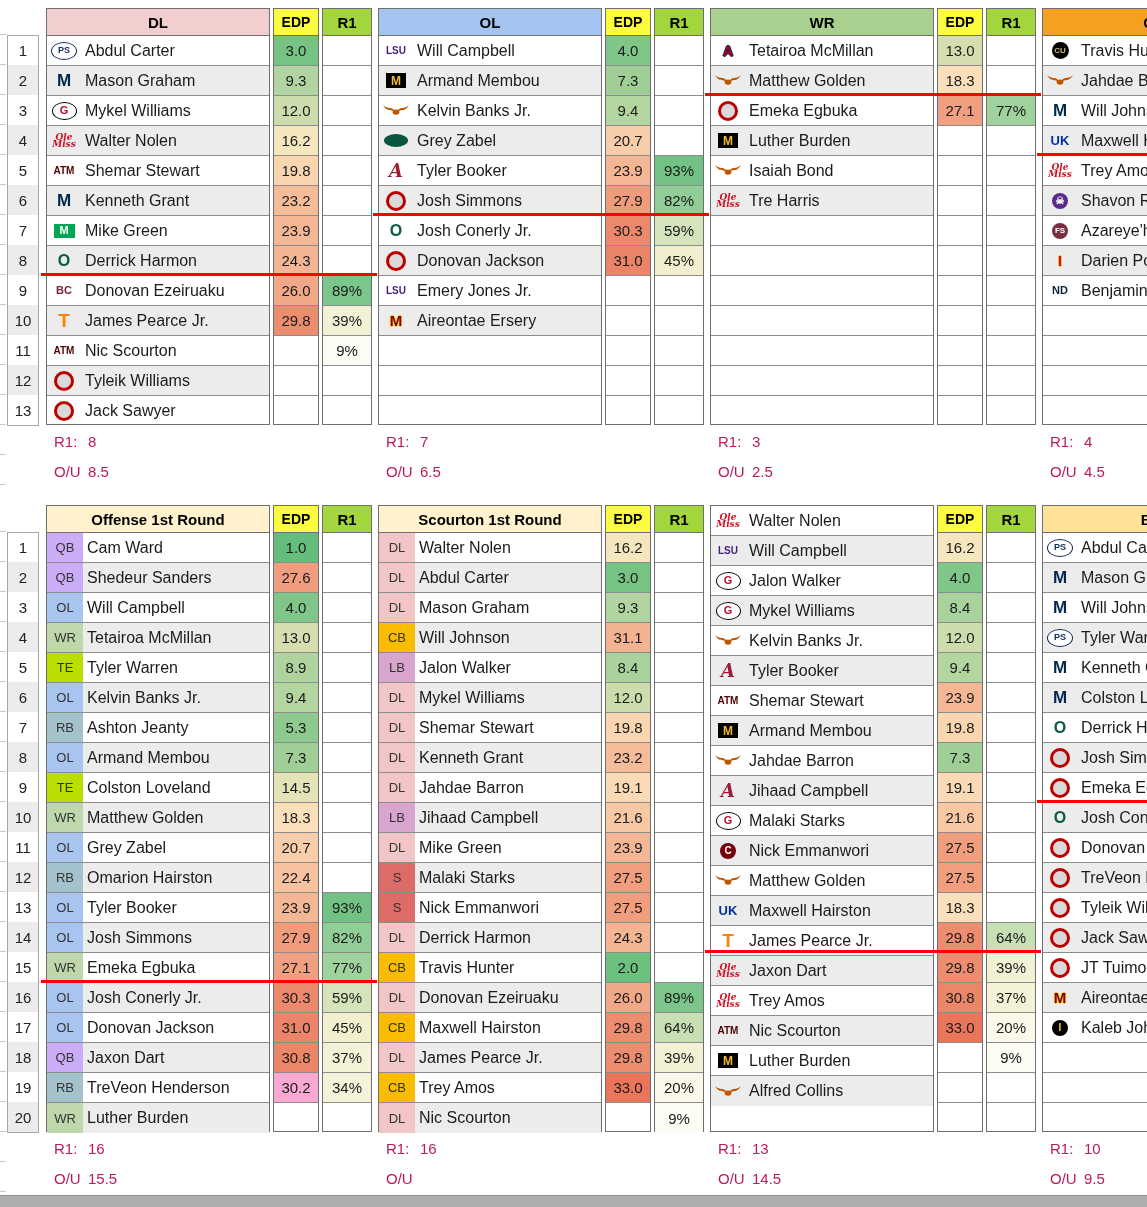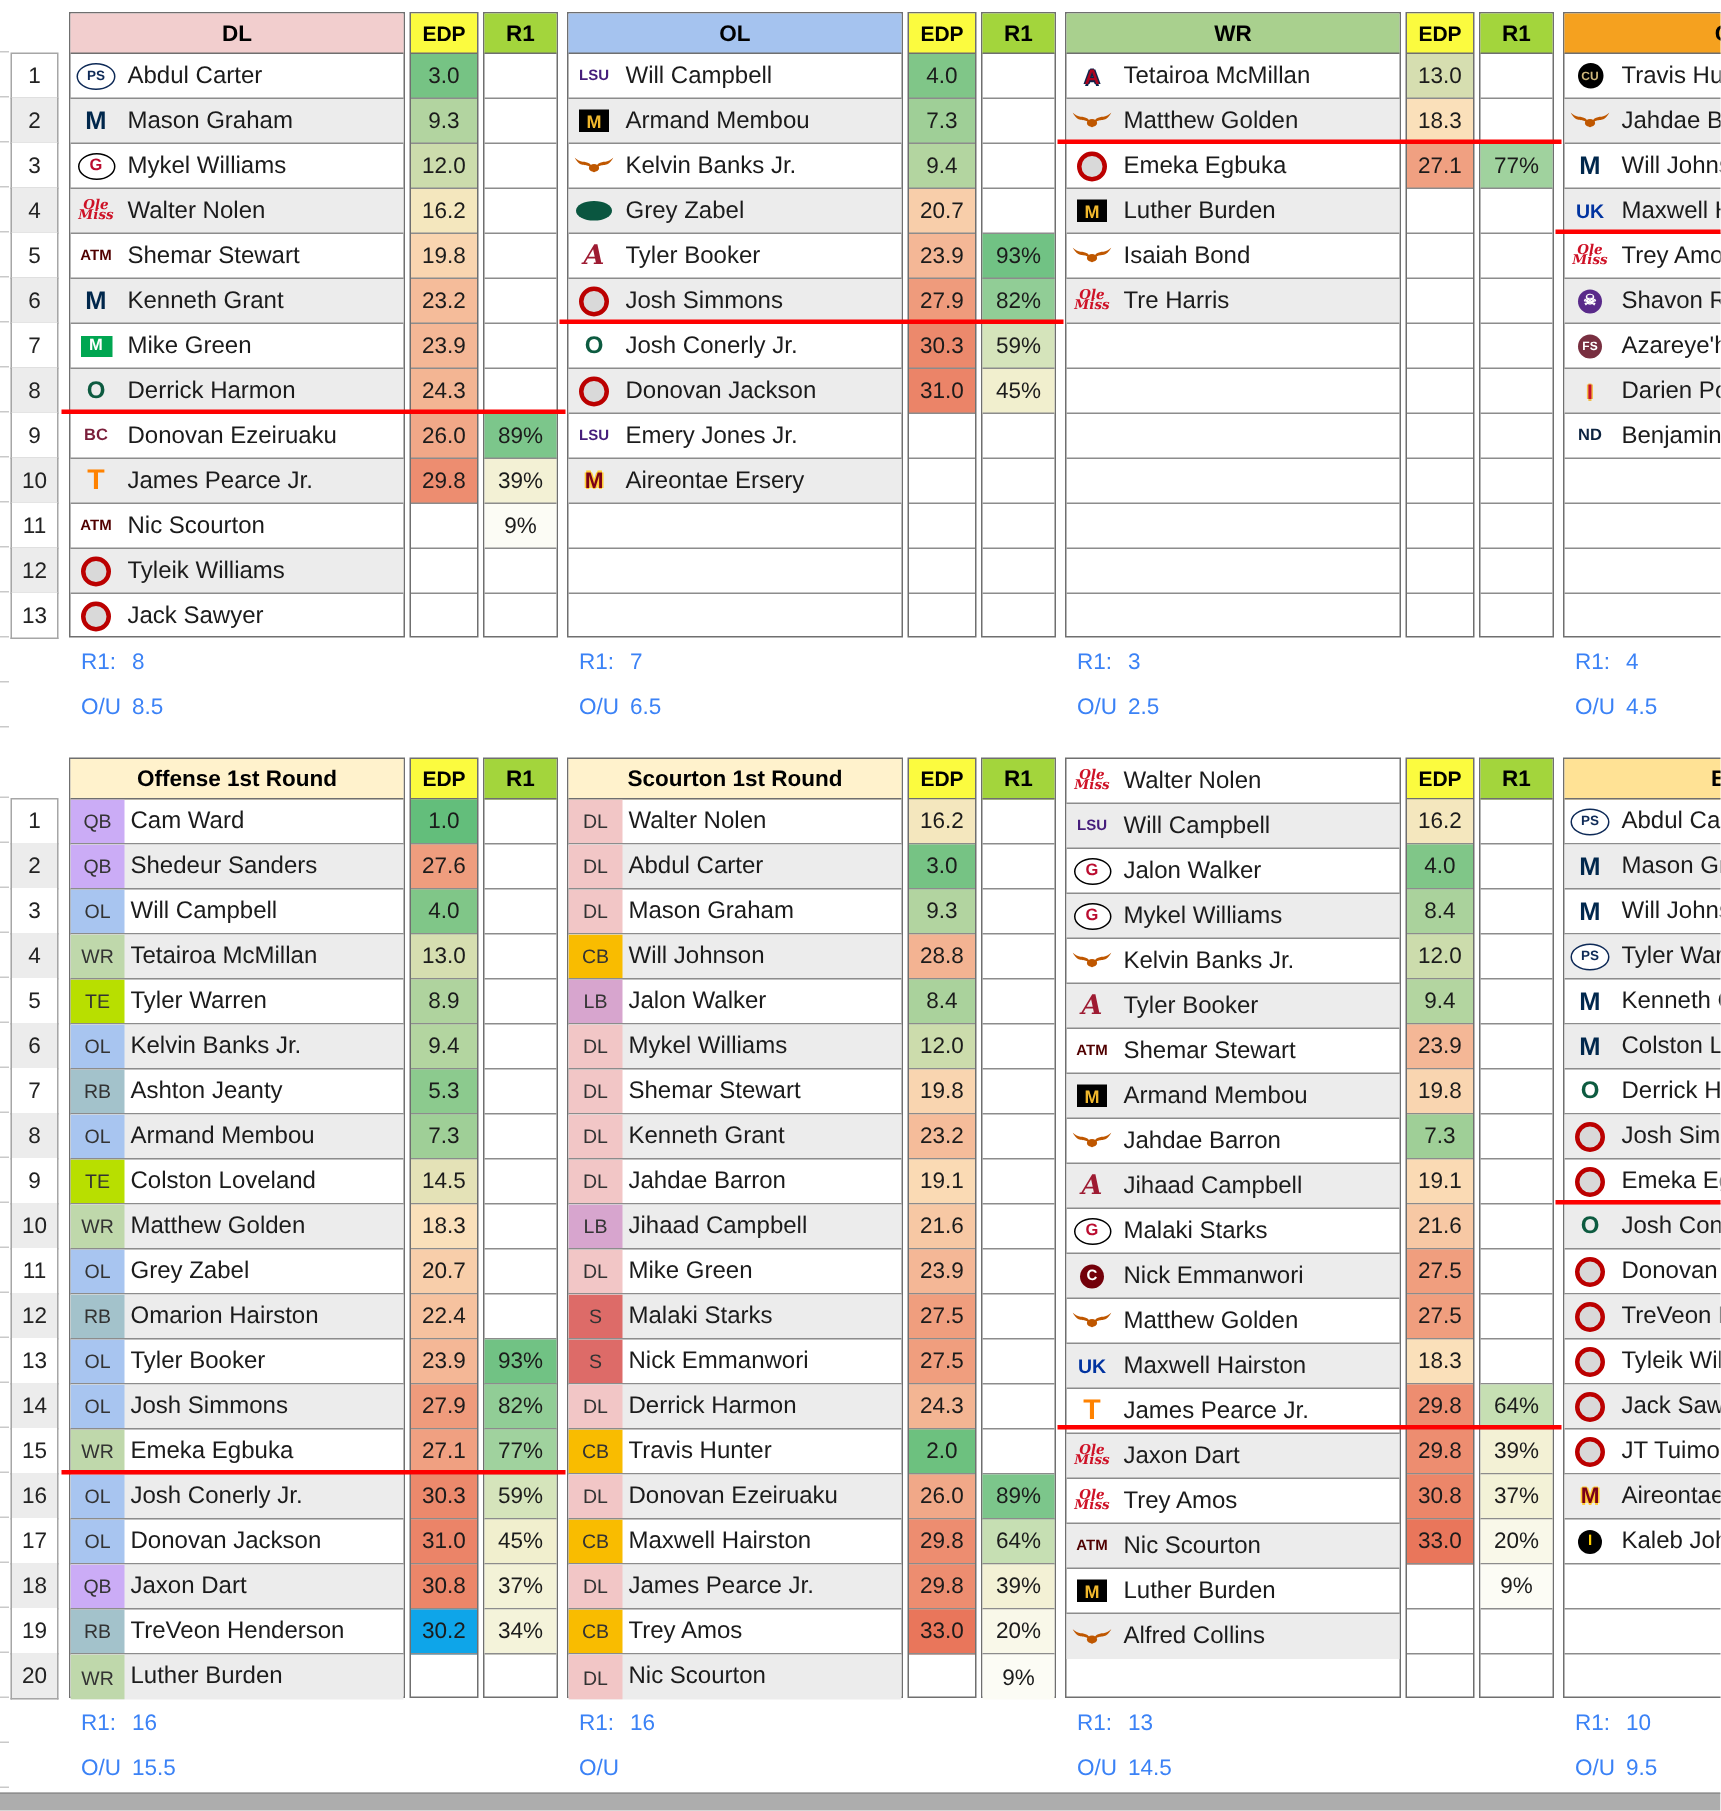--- a/index.html
+++ b/index.html
@@ -18,21 +18,21 @@
   .rulercell{box-sizing:border-box;border:1px solid #a6a6a6;border-top:none;display:flex;
              align-items:center;justify-content:center;font-size:15px;color:#222;background:#fff;}
   .rulertop{border-top:1px solid #a6a6a6;}
   .logo{flex:0 0 34px;height:100%;display:flex;align-items:center;justify-content:center;}
   .lgi{display:flex;align-items:center;justify-content:center;font-weight:bold;line-height:1;}
   .script{font-family:"DejaVu Serif",serif;font-style:italic;}
   .posbadge{flex:0 0 36px;height:100%;display:flex;align-items:center;justify-content:center;
             font-size:13px;font-weight:normal;color:#333;}
   .nametxt{padding-left:4px;color:#1b1b1b;}
   .redline{position:absolute;height:3px;background:#FE0000;z-index:6;}
-  .footer{position:absolute;font-size:15px;color:#3b82f6;white-space:nowrap;}
+  .footer{position:absolute;font-size:15px;color:#be185d;white-space:nowrap;}
   .footer .lbl{display:inline-block;min-width:34px;}
   .tick{position:absolute;width:6px;height:1px;background:#c9c9c9;left:0;}
   .bottombar{position:absolute;left:0;width:1147px;height:12px;background:#ADADAD;
              border-top:1px solid #8f8f8f;}
   .olm{display:flex;flex-direction:column;align-items:center;line-height:7px;font-weight:bold;}
 </style>
 </head>
 <body>
 
 <div id="sheet" class="abs" style="left:0;top:0;width:1147px;height:1207px;">
@@ -746,21 +746,21 @@
         </div>
         <div class="cell ctr num" style="height: 30px; background: rgb(236, 137, 108);">
           <span>30.3</span>
         </div>
         <div class="cell ctr num" style="height: 30px; background: rgb(235, 132, 104);">
           <span>31.0</span>
         </div>
         <div class="cell ctr num" style="height: 30px; background: rgb(236, 134, 105);">
           <span>30.8</span>
         </div>
-        <div class="cell ctr num" style="height: 30px; background: #0ea5e9;">
+        <div class="cell ctr num" style="height: 30px; background: #f9a8d4;">
           <span>30.2</span>
         </div>
         <div class="cell ctr num" style="height: 30px;"></div>
       </div>
       <div class="colbox" style="left: 322px; top: 0px; width: 50px; height: 627px;">
         <div class="hdr" style="height: 27px; background: rgb(163, 213, 60);">R1</div>
         <div class="cell ctr num" style="height: 30px;"></div>
         <div class="cell ctr num" style="height: 30px;"></div>
         <div class="cell ctr num" style="height: 30px;"></div>
         <div class="cell ctr num" style="height: 30px;"></div>
@@ -886,21 +886,21 @@
         <div class="cell ctr num" style="height: 30px; background: rgb(244, 231, 190);">
           <span>16.2</span>
         </div>
         <div class="cell ctr num" style="height: 30px; background: rgb(118, 195, 132);">
           <span>3.0</span>
         </div>
         <div class="cell ctr num" style="height: 30px; background: rgb(178, 212, 160);">
           <span>9.3</span>
         </div>
         <div class="cell ctr num" style="height: 30px; background: rgb(243, 179, 146);">
-          <span>28.8</span>
+          <span>31.1</span>
         </div>
         <div class="cell ctr num" style="height: 30px; background: rgb(170, 210, 156);">
           <span>8.4</span>
         </div>
         <div class="cell ctr num" style="height: 30px; background: rgb(204, 220, 172);">
           <span>12.0</span>
         </div>
         <div class="cell ctr num" style="height: 30px; background: rgb(249, 213, 176);">
           <span>19.8</span>
         </div>

